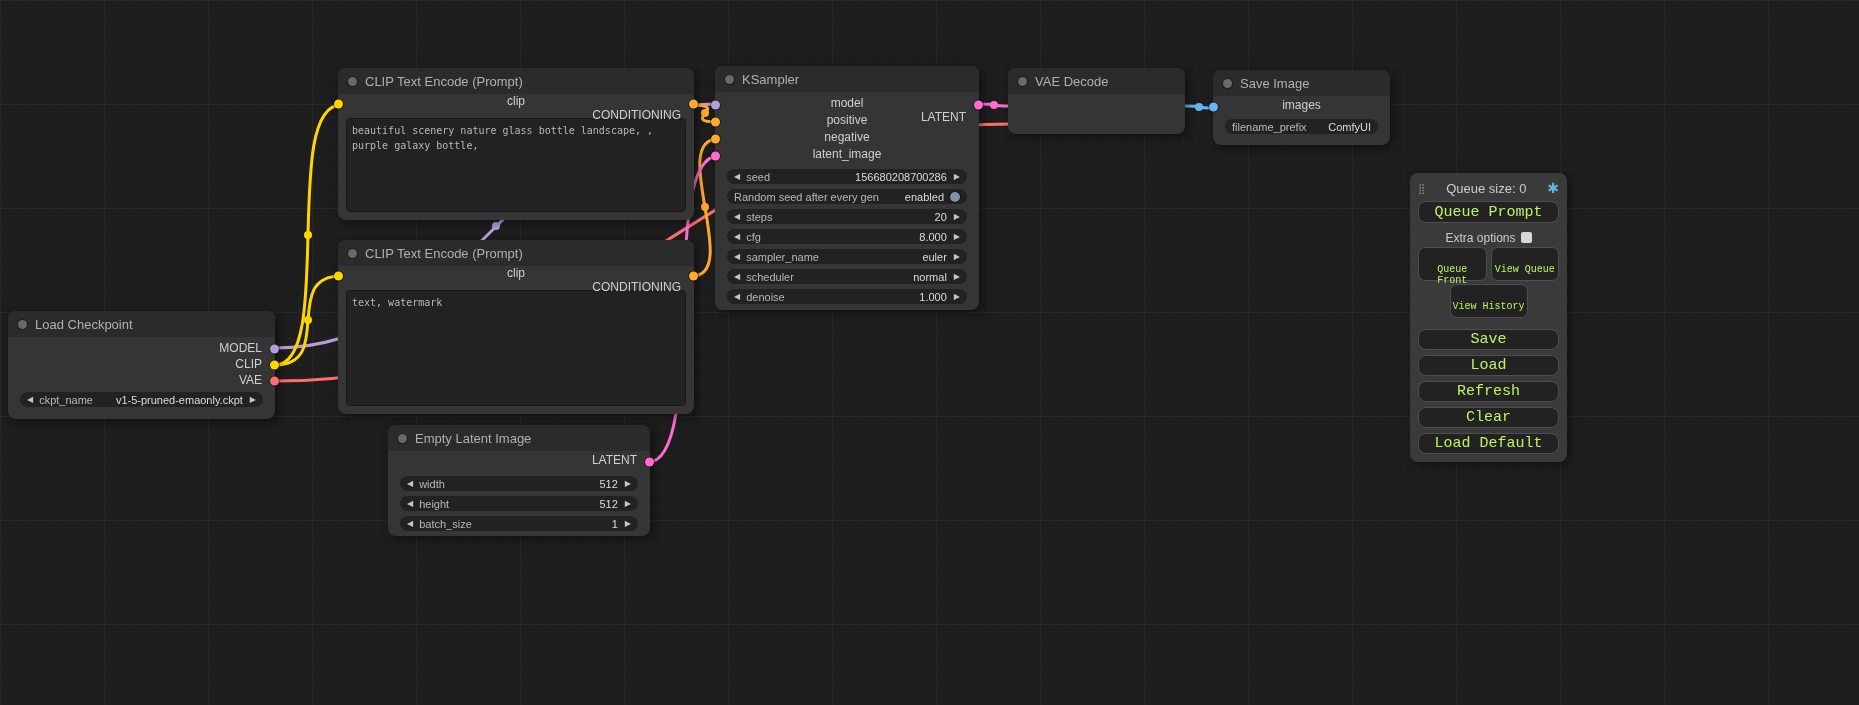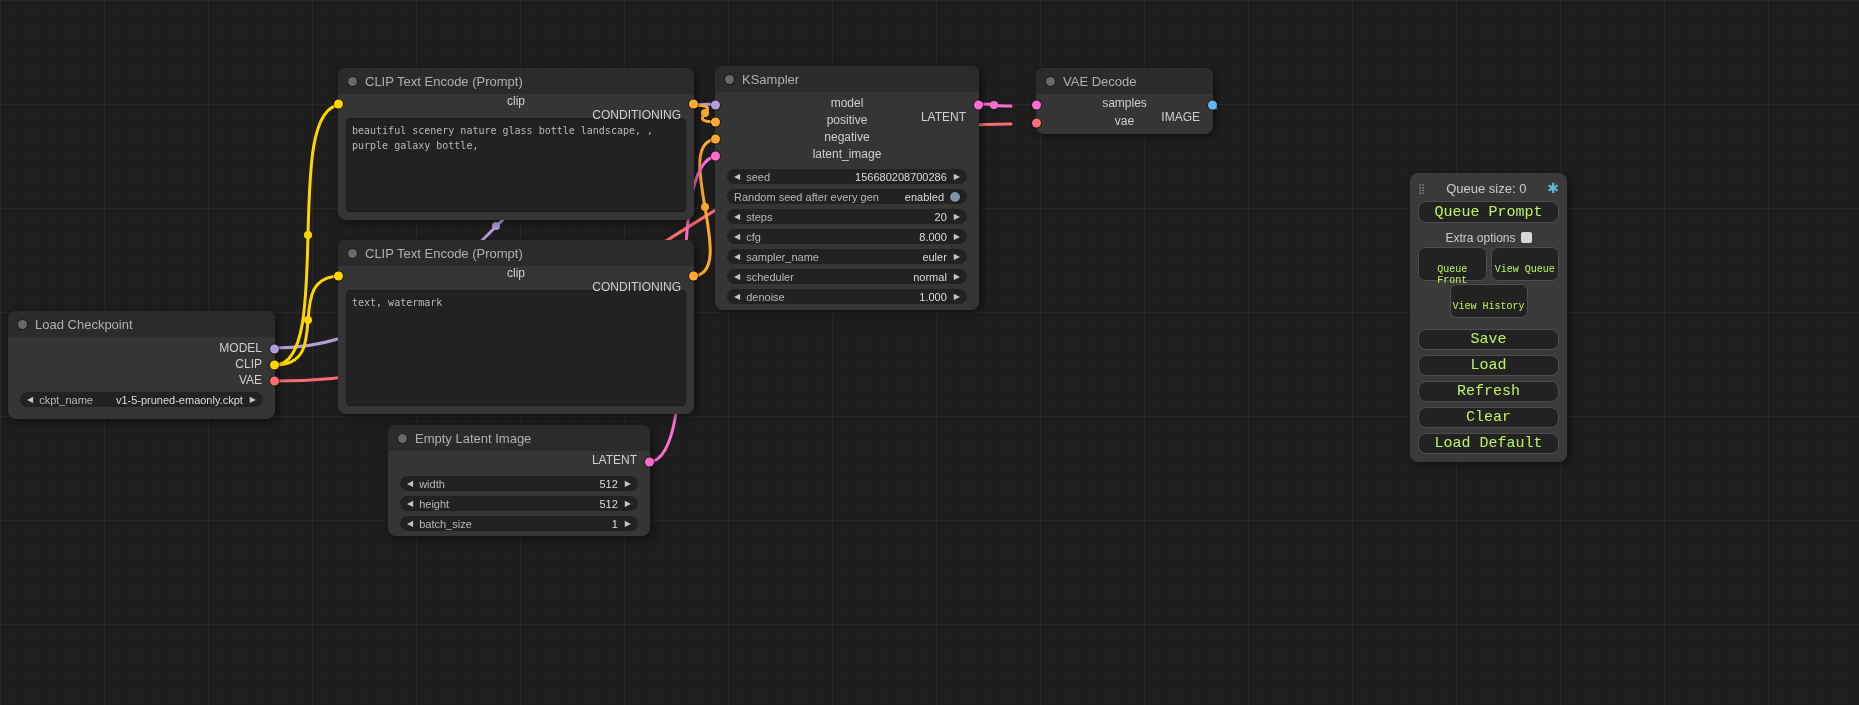--- a/index.html
+++ b/index.html
@@ -324,39 +324,43 @@
       <span class="warrow right">▶</span>
     </div>
     <div class="widget">
       <span class="warrow left">◀</span>
       <span>denoise</span>
       <span class="wvalue">1.000</span>
       <span class="warrow right">▶</span>
     </div>
   </div>
 
-  <div class="node" style="left:1036px;top:68px;width:177px;height:66px">
+  <div class="node" style="left:1008px;top:68px;width:177px;height:66px">
     <div class="node-title">
       <span class="title-dot"></span>
       <span>VAE Decode</span>
+    </div>
+  </div>
+
+  <div class="node" style="left:1213px;top:70px;width:177px;height:75px">
+    <div class="node-title">
+      <span class="title-dot"></span>
+      <span>Save Image</span>
     </div>
     <div class="slots" style="padding-top:2px">
       <div class="slot-row" style="height:18px">
-        <span class="slot-dot in" style="background: rgb(255, 108, 207);"></span>
-        <span>samples</span>
-        <span class="out-label">IMAGE</span>
-        <span class="slot-dot out" style="background: rgb(100, 181, 246);"></span>
-      </div>
-      <div class="slot-row" style="height:18px">
-        <span class="slot-dot in" style="background: rgb(255, 110, 110);"></span>
-        <span>vae</span>
-      </div>
-    </div>
-  </div>
-
+        <span class="slot-dot in" style="background: rgb(100, 181, 246);"></span>
+        <span>images</span>
+      </div>
+    </div>
+    <div class="widget" style="margin-top:3px">
+      <span>filename_prefix</span>
+      <span class="wvalue">ComfyUI</span>
+    </div>
+  </div>
 
   <div class="menu">
     <div class="menu-header">
       <span class="drag-handle">⣿</span>
       <span class="queue-size">Queue size: 0</span>
       <span class="gear" style="color: rgb(95, 184, 212);">✱</span>
     </div>
     <button class="btn-big">Queue Prompt</button>
     <div class="extra-row">
       <span>Extra options</span>

